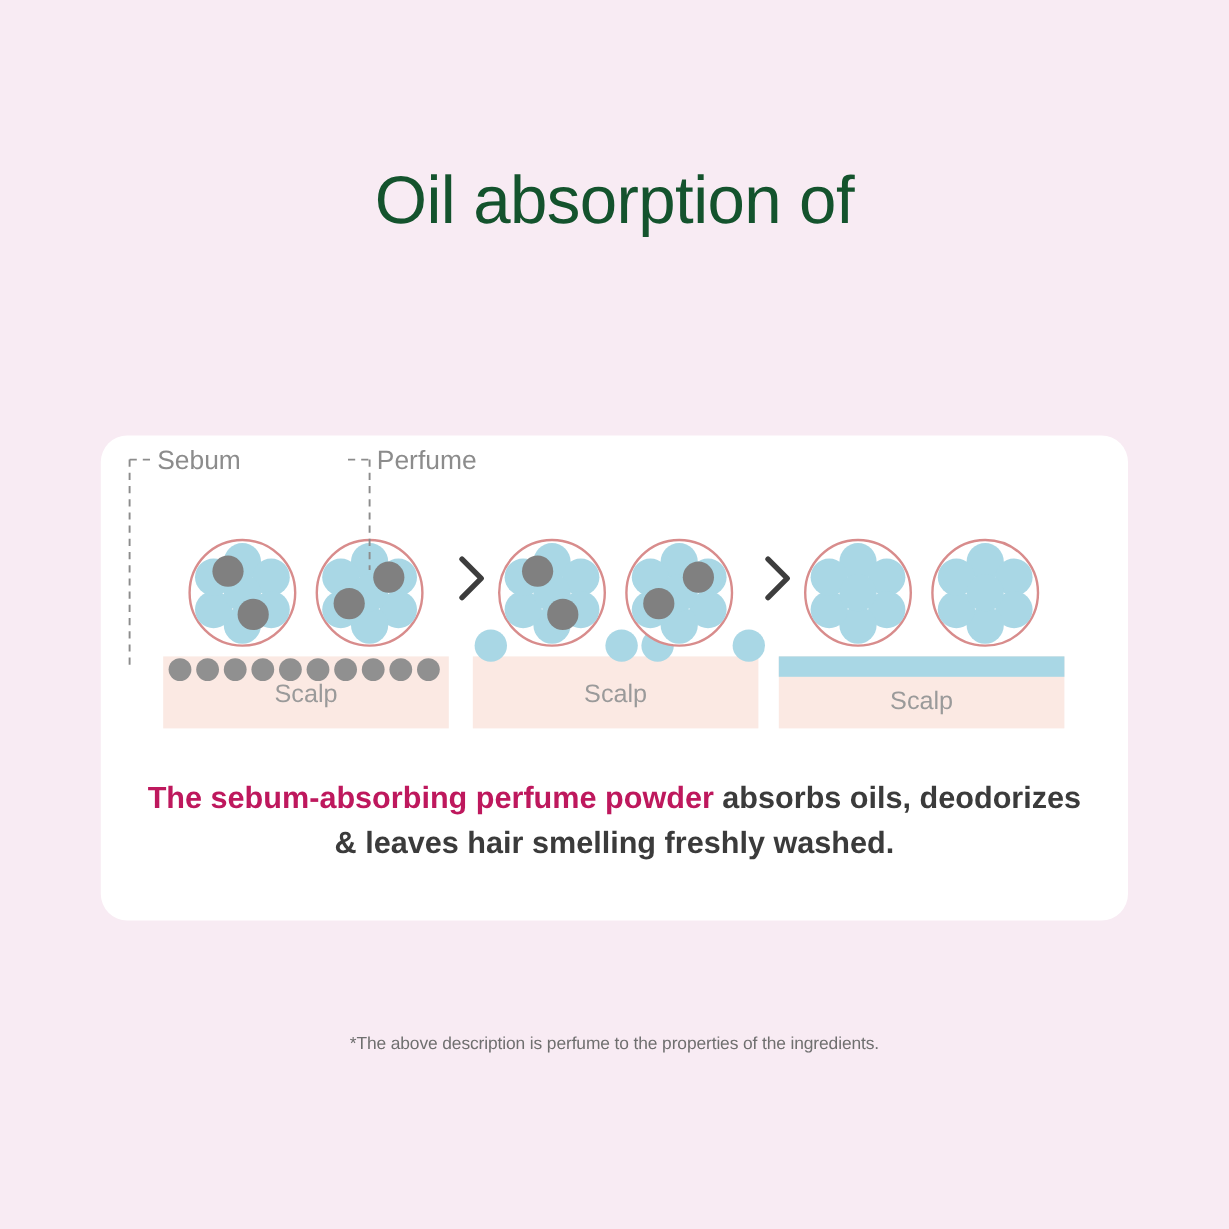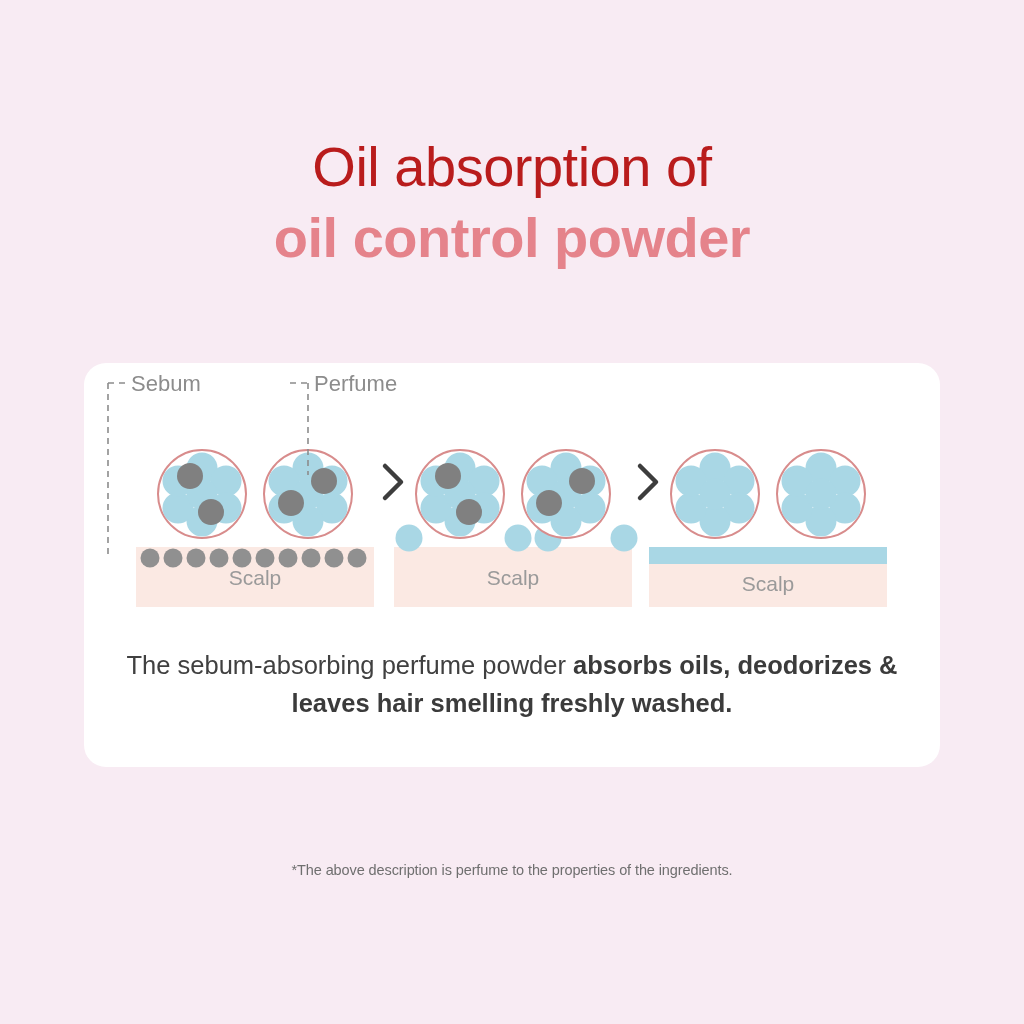--- a/index.html
+++ b/index.html
@@ -21,21 +21,21 @@
     position: absolute;
     top: 132px;
     left: 0;
     width: 1024px;
     text-align: center;
   }
   .title-line1 {
     font-size: 56px;
     line-height: 70px;
     font-weight: 400;
-    color: #b91c1c;
+    color: #14532d;
     letter-spacing: -0.5px;
   }
   .title-line2 {
     font-size: 56px;
     line-height: 72px;
     font-weight: 700;
     color: #e5838b;
     letter-spacing: -0.5px;
   }
 
@@ -63,21 +63,21 @@
   .body-text {
     position: absolute;
     left: 30px;
     top: 283px;
     width: 796px;
     text-align: center;
     font-size: 25.5px;
     line-height: 38px;
     color: #555555;
   }
-  .bt-light { font-weight: 400; color: #404040; }
+  .bt-light { font-weight: 700; color: #be185d; }
   .bt-bold  { font-weight: 600; color: #3b3b3b; }
 
   
   .footnote {
     position: absolute;
     left: 0;
     top: 862px;
     width: 1024px;
     text-align: center;
     font-size: 14.5px;
@@ -86,21 +86,20 @@
     letter-spacing: -0.1px;
   }
 
   svg text { font-family: "Liberation Sans", sans-serif; }
 </style>
 </head>
 <body>
 
 <div class="title-block">
   <div class="title-line1">Oil absorption of</div>
-  <div class="title-line2">oil control powder</div>
 </div>
 
 <div class="card">
 
   <div class="diagram">
     <svg width="856" height="260" viewBox="0 0 856 260">
 
       <defs>
         <g id="flower7">
           <circle cx="0" cy="-26" r="15.5"></circle>

